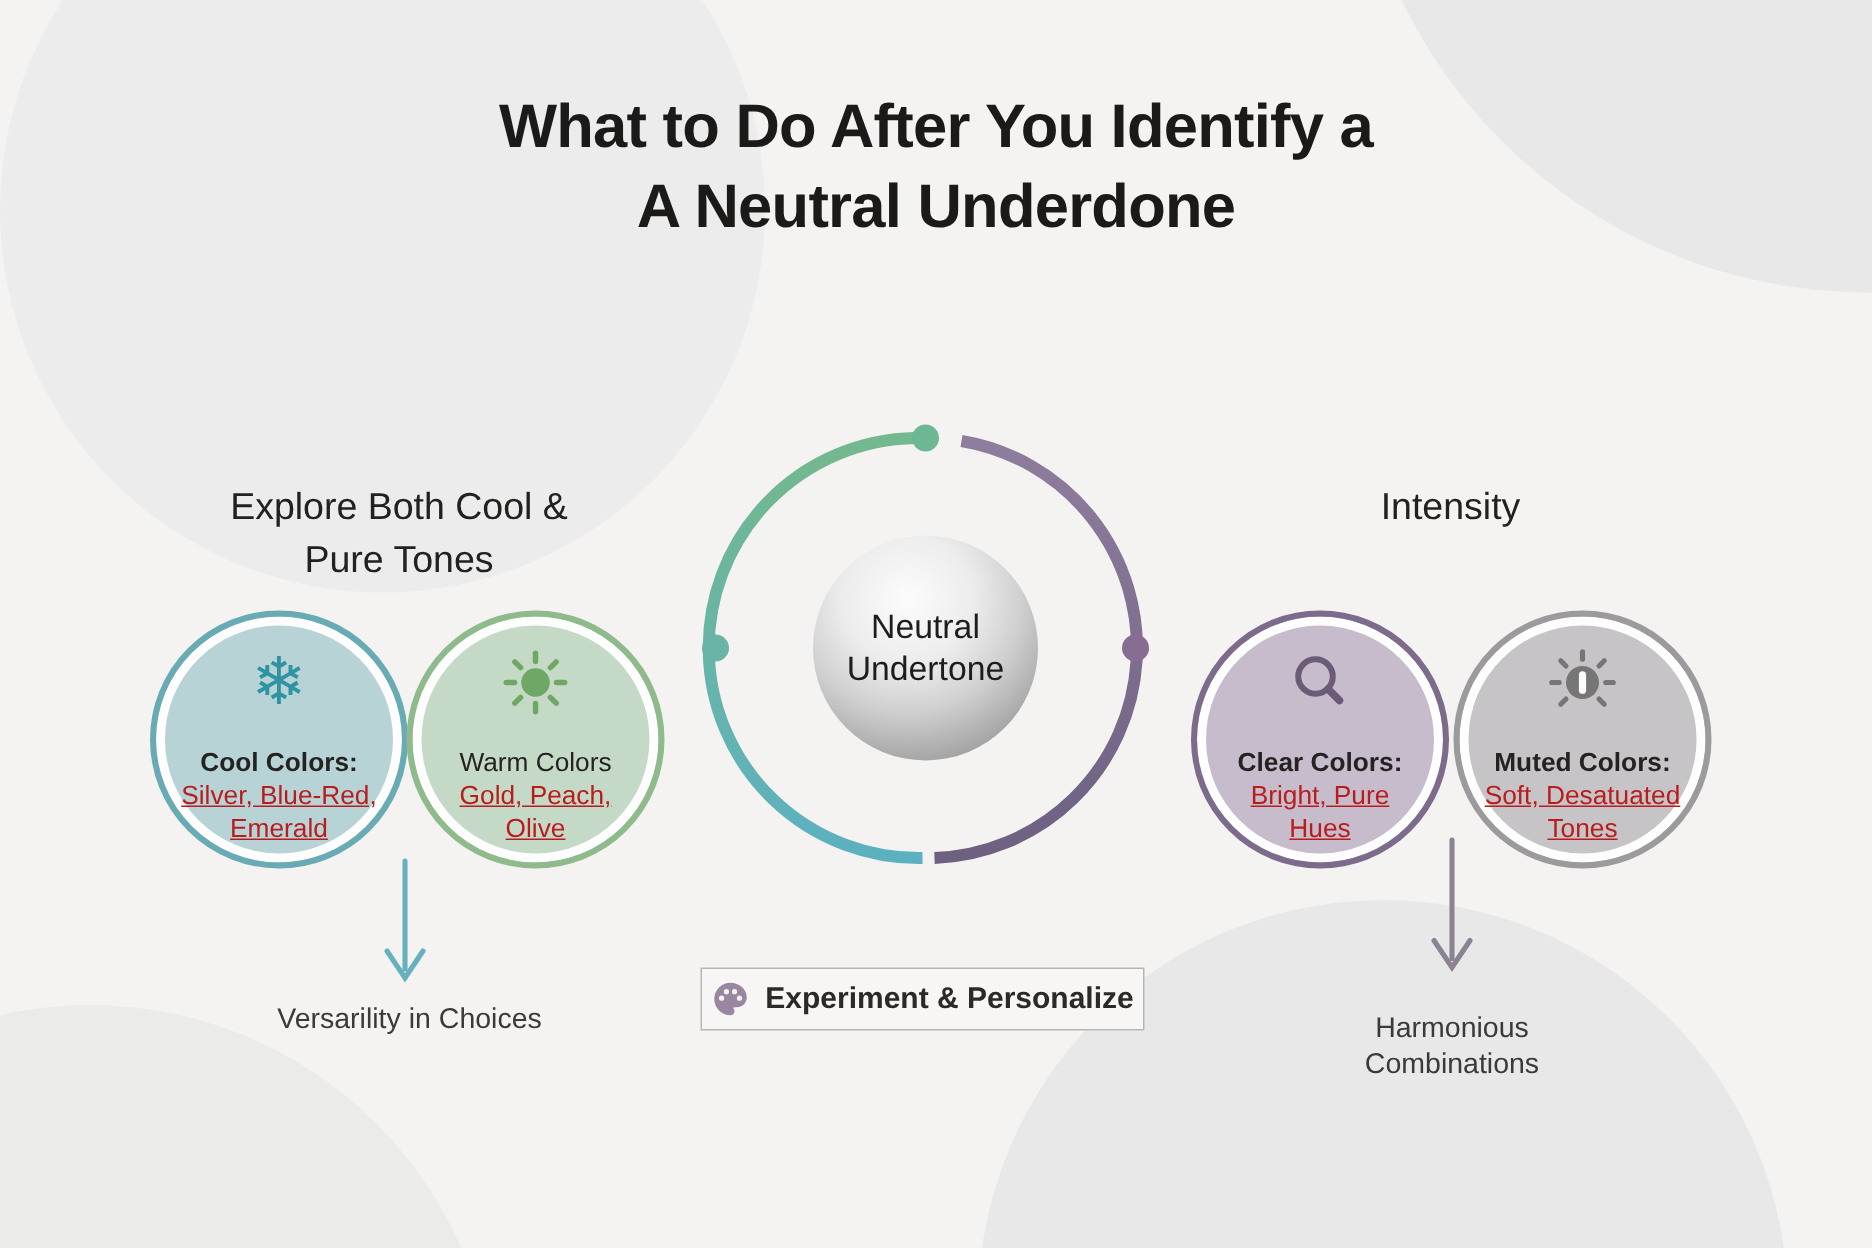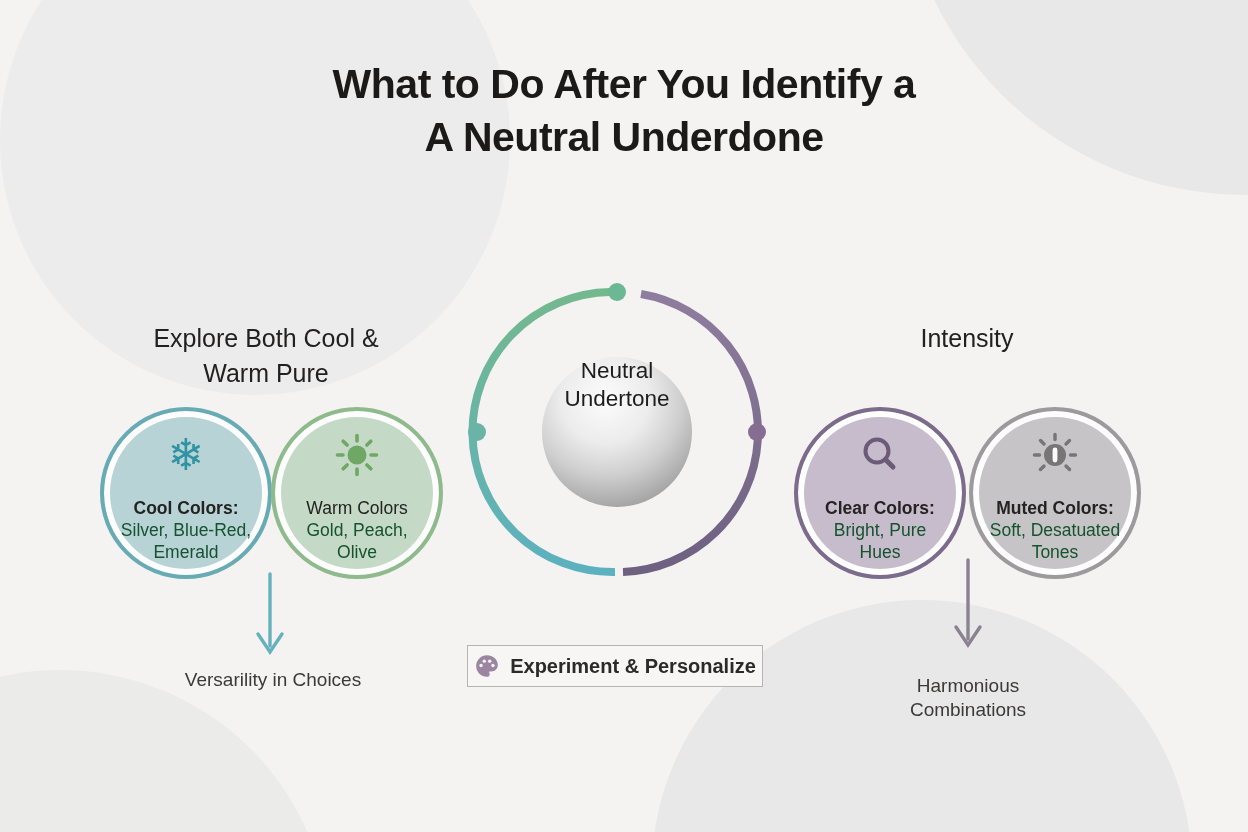--- a/index.html
+++ b/index.html
@@ -23,26 +23,26 @@
   
   .bubble{position:absolute;width:164px;height:164px;border-radius:50%;
           border:4px solid var(--bc);background:var(--fill);
           box-shadow:inset 0 0 0 6px #fdfdfd;
           display:flex;flex-direction:column;align-items:center;box-sizing:content-box;
           text-align:center;}
   .bicon{height:48px;margin-top:20px;display:flex;align-items:center;justify-content:center;}
   .glyph-icon{font-family:"DejaVu Sans",sans-serif;font-size:44px;line-height:44px;}
   .btitle{font-size:17.5px;line-height:22px;font-weight:700;color:#242322;margin-top:18px;}
   .btitle.w400{font-weight:400;}
-  .bline{font-size:17.5px;line-height:22px;color:#14532d;}
+  .bline{font-size:17.5px;line-height:22px;color:#b91c1c;text-decoration:underline;}
 
   
   .sphere{position:absolute;left:542px;top:357px;width:150px;height:150px;border-radius:50%;
           background:radial-gradient(circle at 42% 28%,#fcfcfc 0%,#ececec 32%,#cfcfcf 55%,#a6a6a6 78%,#8a8a8a 100%);
-          display:flex;flex-direction:column;align-items:center;text-align:center;}
+          display:flex;flex-direction:column;align-items:center;justify-content:center;text-align:center;}
   .sphere .sline{font-size:22.5px;line-height:28px;color:#1d1d1d;}
 
   
   .overlay{position:absolute;left:0;top:0;pointer-events:none;}
 
   
   .banner{position:absolute;left:467px;top:645px;width:296px;height:42px;box-sizing:border-box;
           background:#f7f6f5;border:1px solid #b6b4b3;
           display:flex;align-items:center;justify-content:center;gap:10px;}
   .banner-label{font-size:20px;font-weight:700;color:#2b2a29;}
@@ -62,21 +62,21 @@
   <div class="bg-circle br"></div>
   <div class="bg-circle bl"></div>
 
   <div class="title">
     <div>What to Do After You Identify a</div>
     <div>A Neutral Underdone</div>
   </div>
 
   <div class="section-heading left">
     <div>Explore Both Cool &amp;</div>
-    <div>Warm Pure</div>
+    <div>Pure Tones</div>
   </div>
   <div class="section-heading right">
     <div>Intensity</div>
   </div>
 
   <svg class="overlay" width="1248" height="832" viewBox="0 0 1248 832">
     <defs>
       <linearGradient id="gradCool" gradientUnits="userSpaceOnUse" x1="617" y1="292" x2="617" y2="572">
         <stop offset="0" stop-color="#74b88e"></stop>
           <stop offset="1" stop-color="#5cb1c0"></stop>

